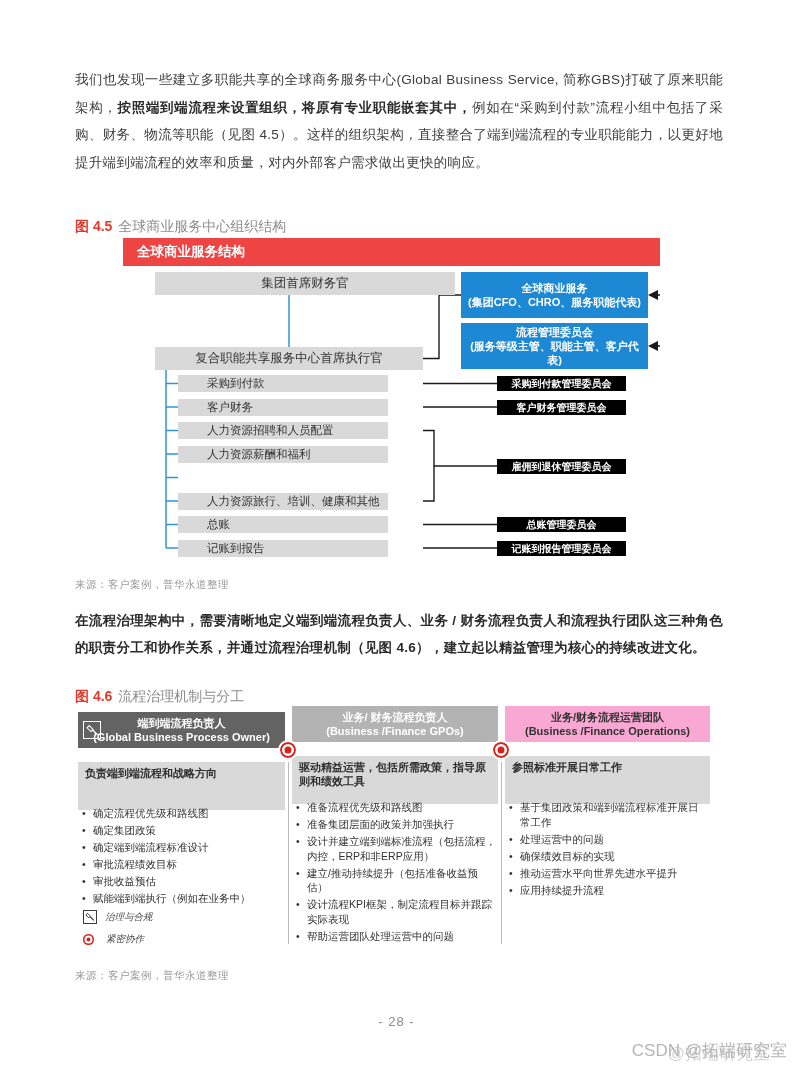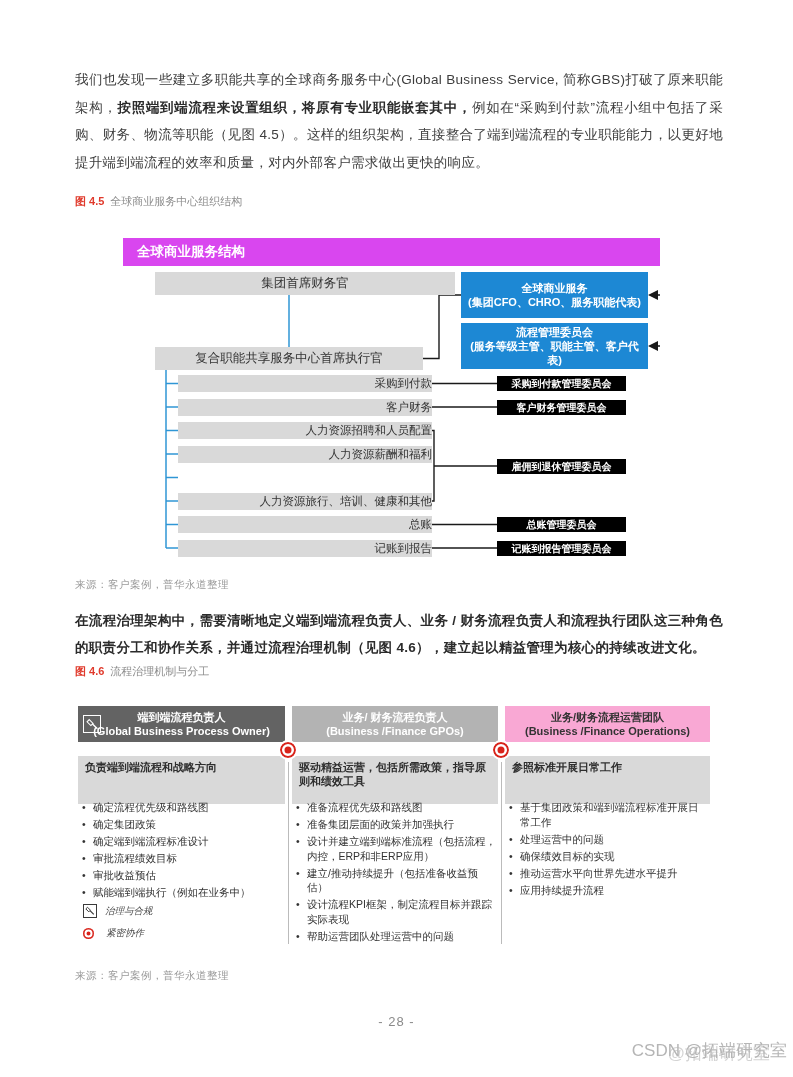--- a/index.html
+++ b/index.html
@@ -7,50 +7,50 @@
   body {
     width:793px; height:1077px; position:relative; overflow:hidden;
     font-family:"Liberation Sans","DejaVu Sans",sans-serif;
     -webkit-font-smoothing:antialiased;
   }
   .para { position:absolute; left:75px; width:648px; font-size:13.5px; line-height:27.5px;
           color:#3d3d3d; text-align:justify; letter-spacing:0.3px; }
   .para b { color:#2b2b2b; }
   #para1 { top:66px; }
   #para2 { top:607px; font-weight:bold; color:#2b2b2b; line-height:27px; }
-  .figlabel { position:absolute; left:75px; font-size:11px; }
+  .figlabel { position:absolute; left:75px; font-size:14px;margin-top:24px; }
   .figlabel .fignum { color:#e03a2c; font-weight:bold; margin-right:6px; }
   .figlabel .figtitle { color:#8c8c8c; }
   #fig45-label { top:194px; }
   #fig46-label { top:664px; }
   .sourceline { position:absolute; left:75px; font-size:10.5px; color:#9a9a9a; letter-spacing:0.5px; }
   #source1 { top:578px; }
   #source2 { top:969px; }
   #pagenum { position:absolute; left:0; top:1014px; width:100%; text-align:center;
              font-size:13px; color:#8a8a8a; letter-spacing:1px; }
   
   #chart45 { position:absolute; left:123px; top:238px; width:537px; height:325px; }
   #chart45 svg.lines { position:absolute; left:0; top:0; width:537px; height:325px; }
-  .c-header { position:absolute; left:0; top:0; width:537px; height:28px; background:#d946ef;
+  .c-header { position:absolute; left:0; top:0; width:537px; height:28px; background:#ef4444;
               color:#ffffff; font-weight:bold; font-size:13.5px; line-height:28px; padding-left:14px; }
   .gbox { position:absolute; background:#d9d9d9; color:#333333; text-align:center; }
   .c-cfo { left:32px; top:34px; width:300px; height:23px; font-size:12.5px; line-height:23px; }
   .c-ceo { left:32px; top:109px; width:268px; height:23px; font-size:12.5px; line-height:23px; }
   .bluebox { position:absolute; left:338px; width:187px; height:46px; background:#1d88d4;
              color:#ffffff; font-size:11px; line-height:14px; text-align:center;
              display:flex; flex-direction:column; justify-content:center; padding:1px 4px; font-weight:bold; }
   #blue1 { top:34px; } #blue2 { top:85px; }
-  .prow { position:absolute; left:55px; width:254px; height:17px; background:#d9d9d9;
-          color:#333333; font-size:11.5px; line-height:17px; text-align:right;padding-left:29px; }
+  .prow { position:absolute; left:55px; width:210px; height:17px; background:#d9d9d9;
+          color:#333333; font-size:11.5px; line-height:17px; text-align:left;padding-left:29px; }
   .cmte { position:absolute; left:374px; width:129px; height:15px; background:#000000;
           color:#ffffff; font-size:10px; line-height:15px; text-align:center; font-weight:bold; }
   
   #table46 { position:absolute; left:78px; top:706px; width:632px; height:248px; }
   .t-col { position:absolute; top:0; }
-  #t-col0 { left:0; width:207px; } #t-col1 { left:214px; width:206px;border-radius:8px; } #t-col2 { left:427px; width:205px; }
+  #t-col0 { left:0; width:207px;margin-top:6px; } #t-col1 { left:214px; width:206px;border-radius:8px; } #t-col2 { left:427px; width:205px; }
   .t-head { height:36px; color:#ffffff; font-weight:bold; text-align:center; font-size:11px;
             line-height:14px; display:flex; flex-direction:column; justify-content:center; position:relative; }
   #t-col0 .t-head { background:#636363; }
   #t-col1 .t-head { background:#b3b3b3; }
   #t-col2 .t-head { background:#f9a8d4; color:#333333; }
   .head-icon { position:absolute; left:5px; top:9px; width:18px; height:18px; border:1.5px solid #ffffff;
                display:flex; align-items:center; justify-content:center; }
   .t-sub { position:absolute; top:50px; left:0; right:0; height:48px; background:#d9d9d9; color:#2e2e2e;
            font-weight:bold; font-size:11px; line-height:13.5px; padding:5px 7px; }
   .t-bullets { position:absolute; top:94px; left:2px; right:2px; list-style:none; }

